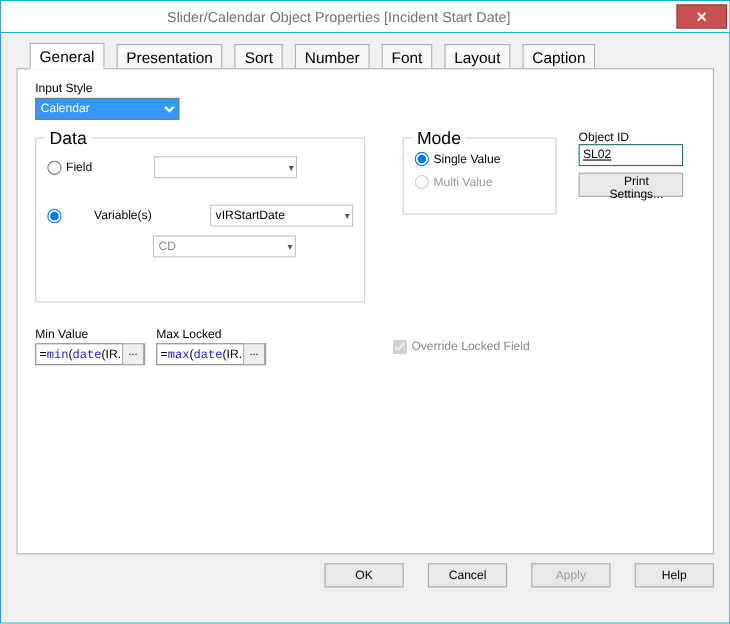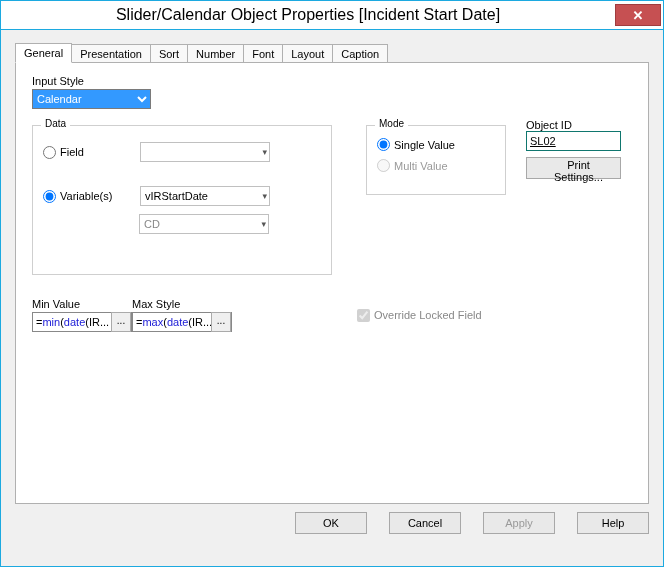--- a/index.html
+++ b/index.html
@@ -23,22 +23,22 @@
     height: 28px;
     background: #fff;
     display: flex;
     align-items: center;
     position: relative;
     border-bottom: 1px solid #1ca9e0;
   }
   .titlebar .title {
     flex: 1;
     text-align: center;
-    font-size: 16px;
-    color: #000000;
+    font-size: 13px;
+    color: #737373;
   }
   .titlebar .close-btn {
     width: 44px;
     height: 20px;
     margin-right: 2px;
     margin-top: 0;
     background: #c65052;
     color: #fff;
     display: flex;
     align-items: center;
@@ -60,24 +60,25 @@
     display: flex;
     align-items: flex-end;
     height: 22px;
   }
   .tab {
     padding: 3px 8px;
     border: 1px solid #b0b0b0;
     border-bottom: none;
     background: #f8f8f8;
     margin-right: -1px;
-    font-size: 11px;
+    font-size: 14px;
     cursor: pointer;
     position: relative;
     top: 1px;
+    margin-left: 12px;
   }
   .tab.active {
     background: #fff;
     border-bottom: 1px solid #fff;
     z-index: 2;
   }
   .tab-body {
     border: 1px solid #b0b0b0;
     background: #fff;
     padding: 12px 16px;
@@ -90,39 +91,39 @@
     margin-bottom: 2px;
   }
   select, input[type="text"] {
     font-family: inherit;
     font-size: 11px;
     box-sizing: border-box;
     height: 20px;
   }
   
   .input-style {
-    width: 119px;
+    width: 131px;
     background: #3399ff;
     color: #fff;
     border: 1px solid #7a7a7a;
   }
   
   .groupbox {
     position: absolute;
     border: 1px solid #cfcfcf;
     padding: 12px 10px 10px 10px;
     box-sizing: border-box;
   }
   .groupbox .legend {
     position: absolute;
     top: -8px;
     left: 8px;
     background: #fff;
     padding: 0 4px;
-    font-size: 10px;
+    font-size: 16px;
   }
   
   .g-data {
     left: 16px;
     top: 62px;
     width: 300px;
     height: 150px;
   }
   .g-mode {
     left: 350px;
@@ -184,39 +185,40 @@
     cursor: pointer;
     text-align: center;
     padding-left: 16px;
   }
   
   .range-block {
     position: absolute;
     left: 16px;
     top: 235px;
     display: flex;
+    gap: 10px;
   }
   .expr-field {
     display: flex;
     align-items: center;
     border: 1px solid #888;
     height: 20px;
     width: 100px;
     background: #fff;
     box-sizing: border-box;
   }
   .expr-text {
     flex: 1;
     overflow: hidden;
     white-space: nowrap;
     padding-left: 3px;
     font-family: inherit;
   }
   .expr-text .eq { color: #000; }
-  .expr-text .fn { color: #1a1ad6; }
+  .expr-text .fn { color: #1a1ad6; font-family: Liberation Mono, monospace; }
   .expr-text .paren { color: #000; }
   .expr-btn {
     width: 18px;
     height: 18px;
     border: 1px solid #aaa;
     background: #efefef;
     font-size: 10px;
     text-align: center;
     line-height: 16px;
     cursor: pointer;
@@ -291,21 +293,21 @@
 
         <div class="radio-row" style="margin-top:4px;">
           <input type="radio" name="dsrc" style="">
           <span class="radio-label">Field</span>
           <div class="combo disabled">
             <span></span>
             <span class="arrow">▾</span>
           </div>
         </div>
 
-        <div class="radio-row" style="margin-top:24px;">
+        <div class="radio-row" style="margin-top:24px;justify-content:space-between;">
           <input type="radio" name="dsrc" checked="" style="">
           <span class="radio-label">Variable(s)</span>
           <div class="combo">
             <span>vIRStartDate</span>
             <span class="arrow">▾</span>
           </div>
         </div>
 
         <div class="radio-row" style="margin-left:96px; margin-top:8px;">
           <div class="combo disabled">
@@ -338,21 +340,21 @@
       
       <div class="range-block">
         <div>
           <div class="section-label">Min Value</div>
           <div class="expr-field">
             <span class="expr-text"><span class="eq">=</span><span class="fn">min</span><span class="paren">(</span><span class="fn">date</span><span class="paren">(</span><span>IR...</span></span>
             <div class="expr-btn">...</div>
           </div>
         </div>
         <div>
-          <div class="section-label">Max Style</div>
+          <div class="section-label">Max Locked</div>
           <div class="expr-field">
             <span class="expr-text"><span class="eq">=</span><span class="fn">max</span><span class="paren">(</span><span class="fn">date</span><span class="paren">(</span><span>IR...</span></span>
             <div class="expr-btn">...</div>
           </div>
         </div>
       </div>
 
       
       <div class="override">
         <input type="checkbox" checked="" disabled="" style="">

